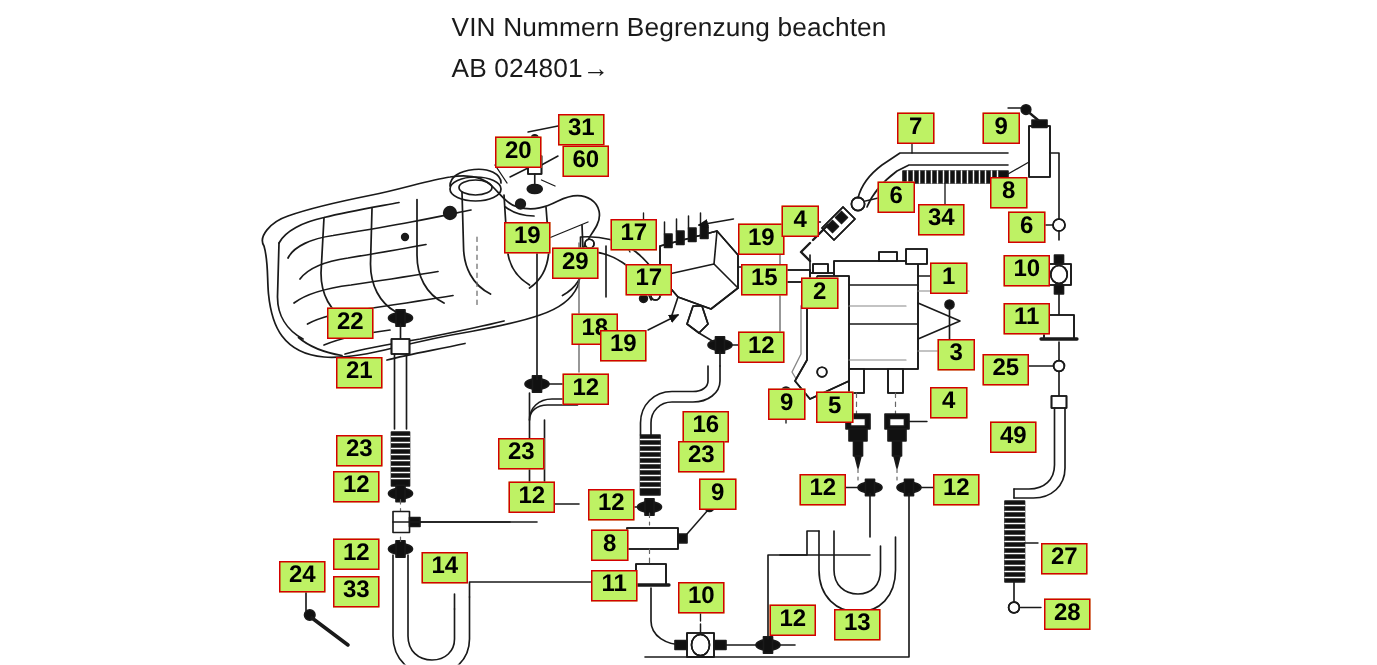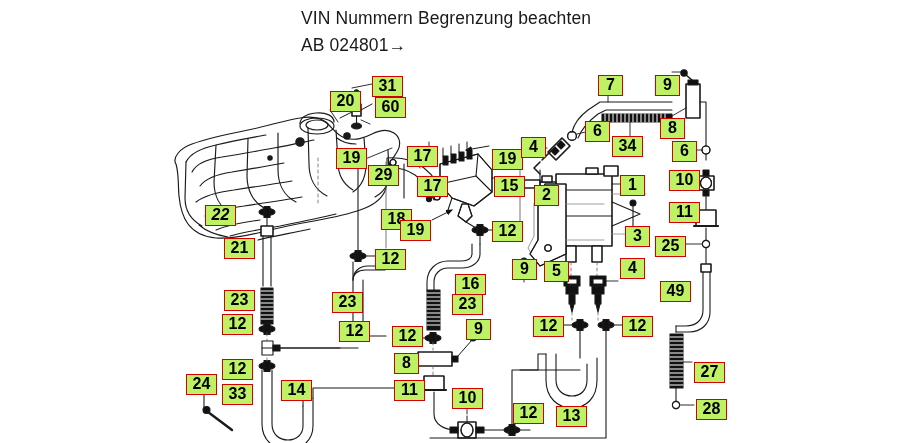--- a/index.html
+++ b/index.html
@@ -468,21 +468,21 @@
         <div class="callout w2" style="left: 417px; top: 118px;">17</div>
         <div class="callout w2" style="left: 494px; top: 118px;">15</div>
         <div class="callout" style="left: 620px; top: 117px;">1</div>
         <div class="callout" style="left: 534px; top: 127px;">2</div>
         <div class="callout w2" style="left: 669px; top: 112px;">10</div>
         <div class="callout w2" style="left: 669px; top: 144px;">11</div>
         <div class="callout w2" style="left: 381px; top: 151px; text-align: center;">18</div>
         <div class="callout w2" style="left: 400px; top: 162px;">19</div>
         <div class="callout w2" style="left: 492px; top: 163px;">12</div>
         <div class="callout" style="left: 625px; top: 168px;">3</div>
-        <div class="callout w2" style="left: 205px; top: 147px; font-style: italic;">22</div>
+        <div class="callout w2" style="left: 218px; top: 147px;">22</div>
         <div class="callout w2" style="left: 655px; top: 178px;">25</div>
         <div class="callout w2" style="left: 224px; top: 180px;">21</div>
         <div class="callout w2" style="left: 375px; top: 191px;">12</div>
         <div class="callout" style="left: 512px; top: 201px;">9</div>
         <div class="callout" style="left: 544px; top: 203px;">5</div>
         <div class="callout" style="left: 620px; top: 200px;">4</div>
         <div class="callout w2" style="left: 455px; top: 216px;">16</div>
         <div class="callout w2" style="left: 660px; top: 223px;">49</div>
         <div class="callout w2" style="left: 224px; top: 232px;">23</div>
         <div class="callout w2" style="left: 452px; top: 236px;">23</div>
@@ -492,21 +492,21 @@
         <div class="callout w2" style="left: 392px; top: 268px;">12</div>
         <div class="callout" style="left: 466px; top: 261px;">9</div>
         <div class="callout w2" style="left: 533px; top: 258px;">12</div>
         <div class="callout w2" style="left: 622px; top: 258px;">12</div>
         <div class="callout w2" style="left: 222px; top: 278px; margin-top: 48px;">33</div>
         <div class="callout" style="left: 394px; top: 295px;">8</div>
         <div class="callout w2" style="left: 222px; top: 301px;">12</div>
         <div class="callout w2" style="left: 394px; top: 322px;">11</div>
         <div class="callout w2" style="left: 694px; top: 304px;">27</div>
         <div class="callout w2" style="left: 186px; top: 316px;">24</div>
-        <div class="callout w2" style="left: 281px; top: 322px; text-align: right;">14</div>
+        <div class="callout w2" style="left: 281px; top: 310px; text-align: right;">14</div>
         <div class="callout w2" style="left: 452px; top: 330px;">10</div>
         <div class="callout w2" style="left: 513px; top: 345px;">12</div>
         <div class="callout w2" style="left: 556px; top: 348px;">13</div>
         <div class="callout w2" style="left: 696px; top: 341px;">28</div>
       </div>
 
   </div>
 </div>
 
 </body></html>

